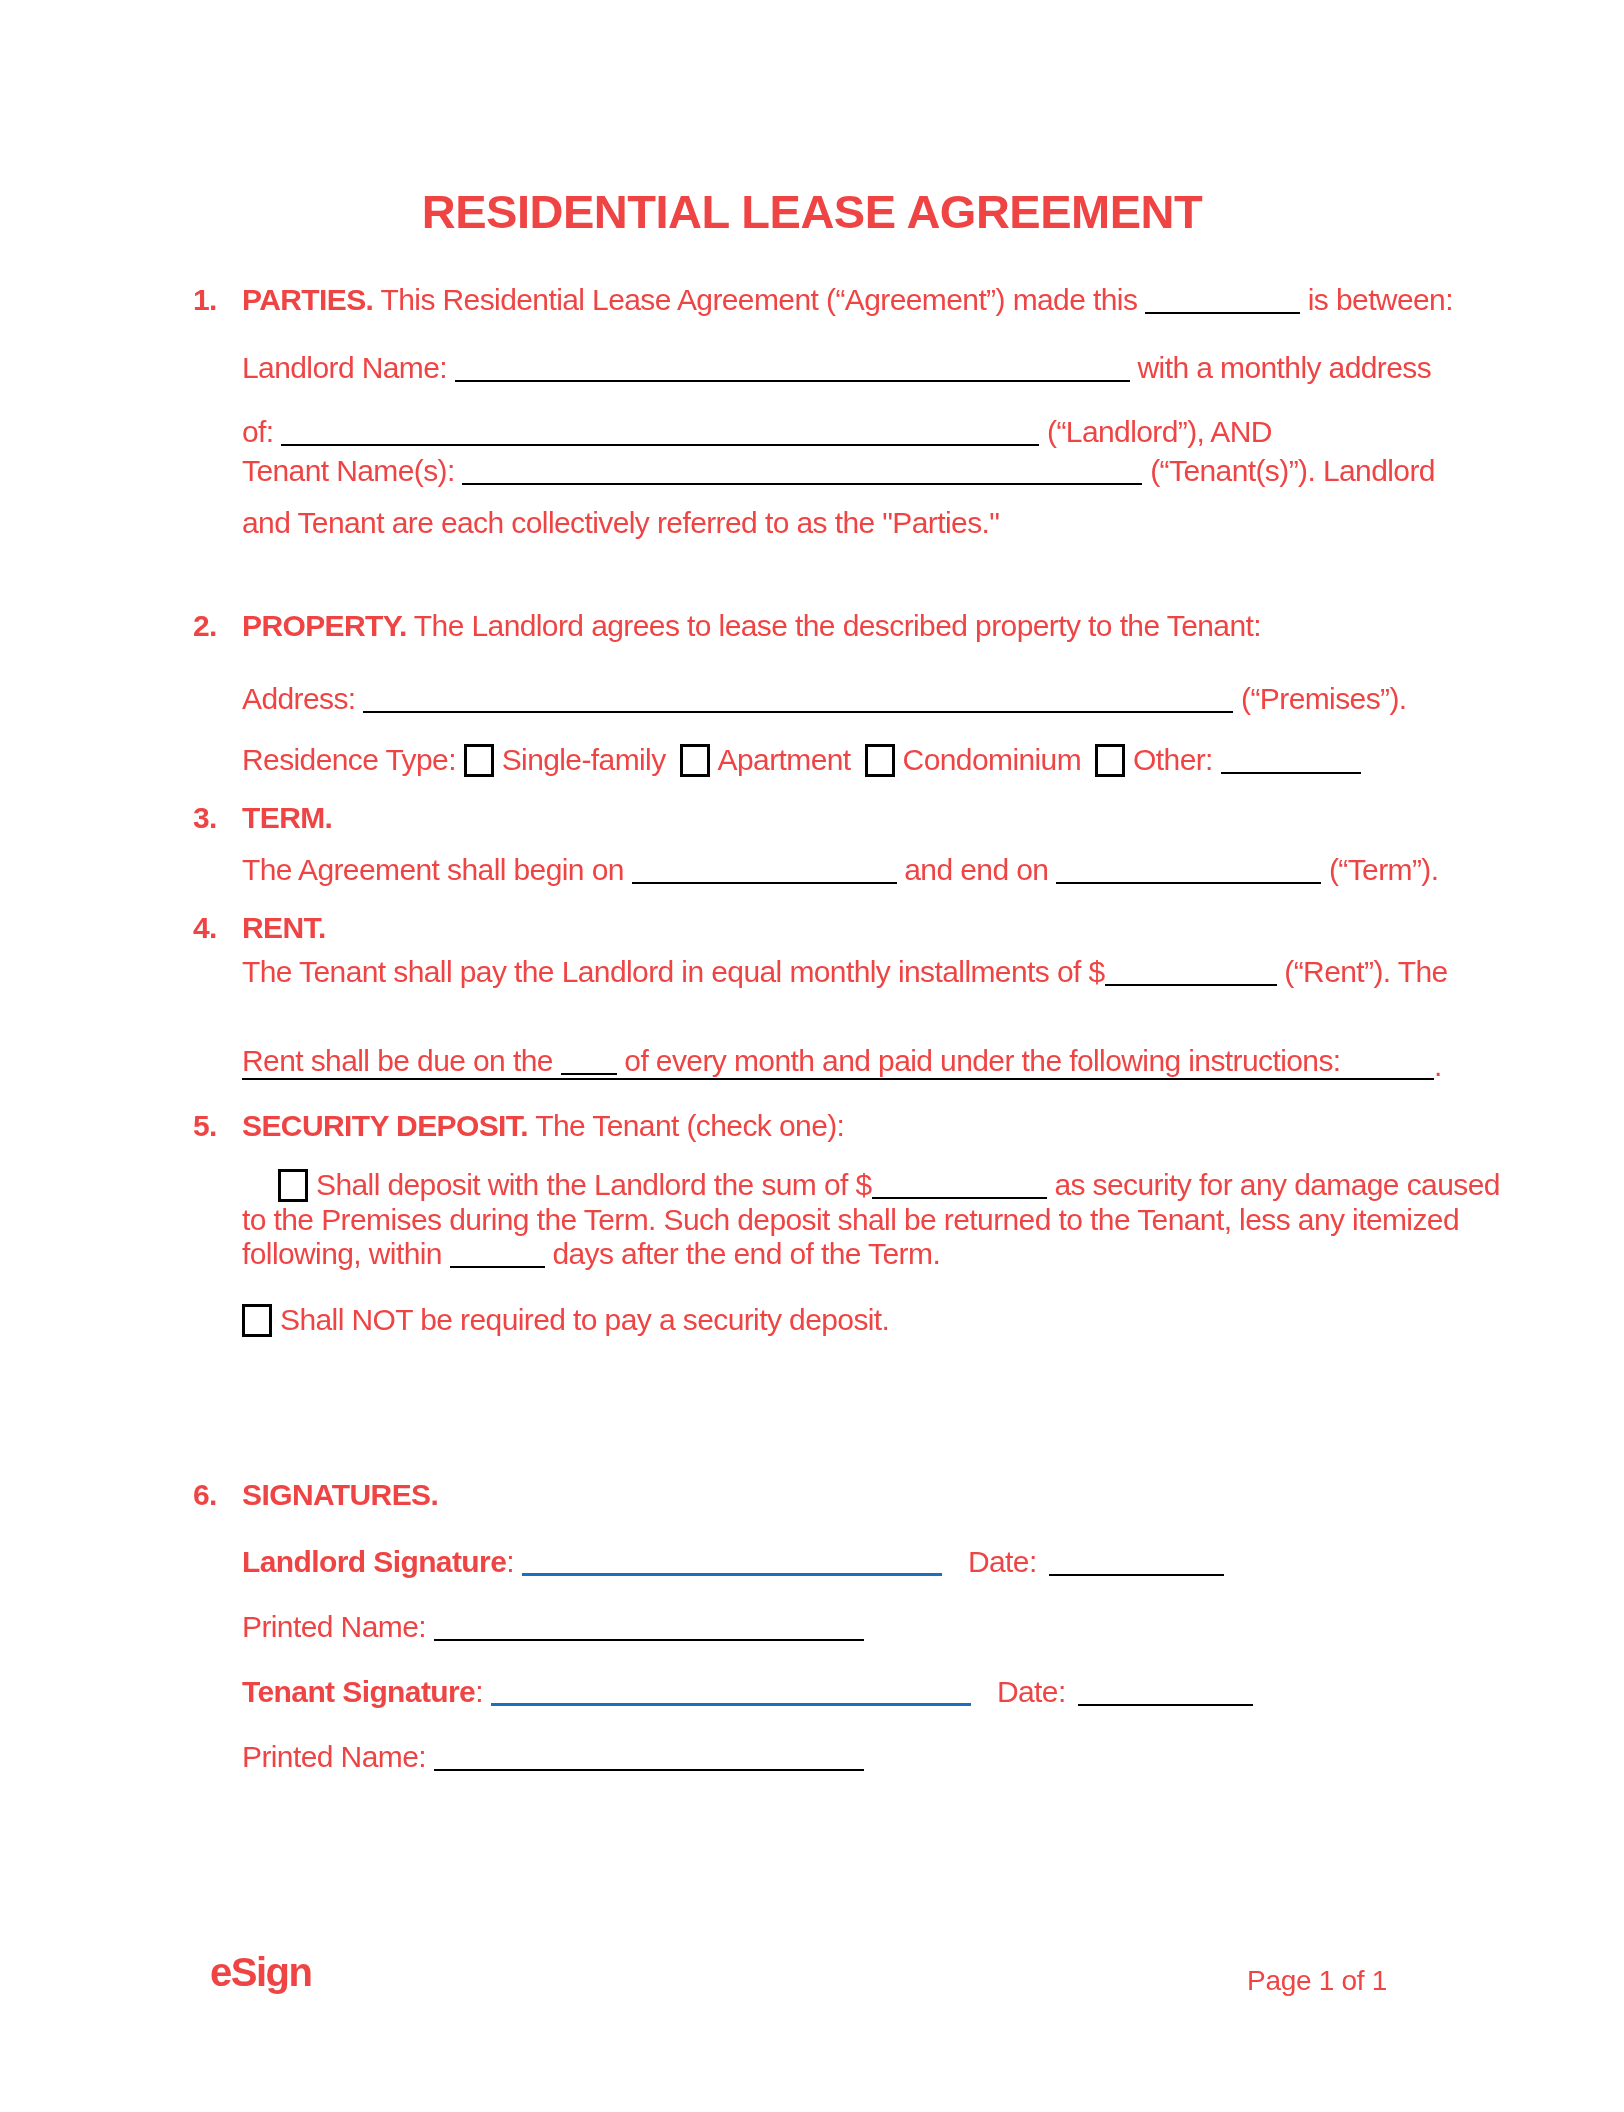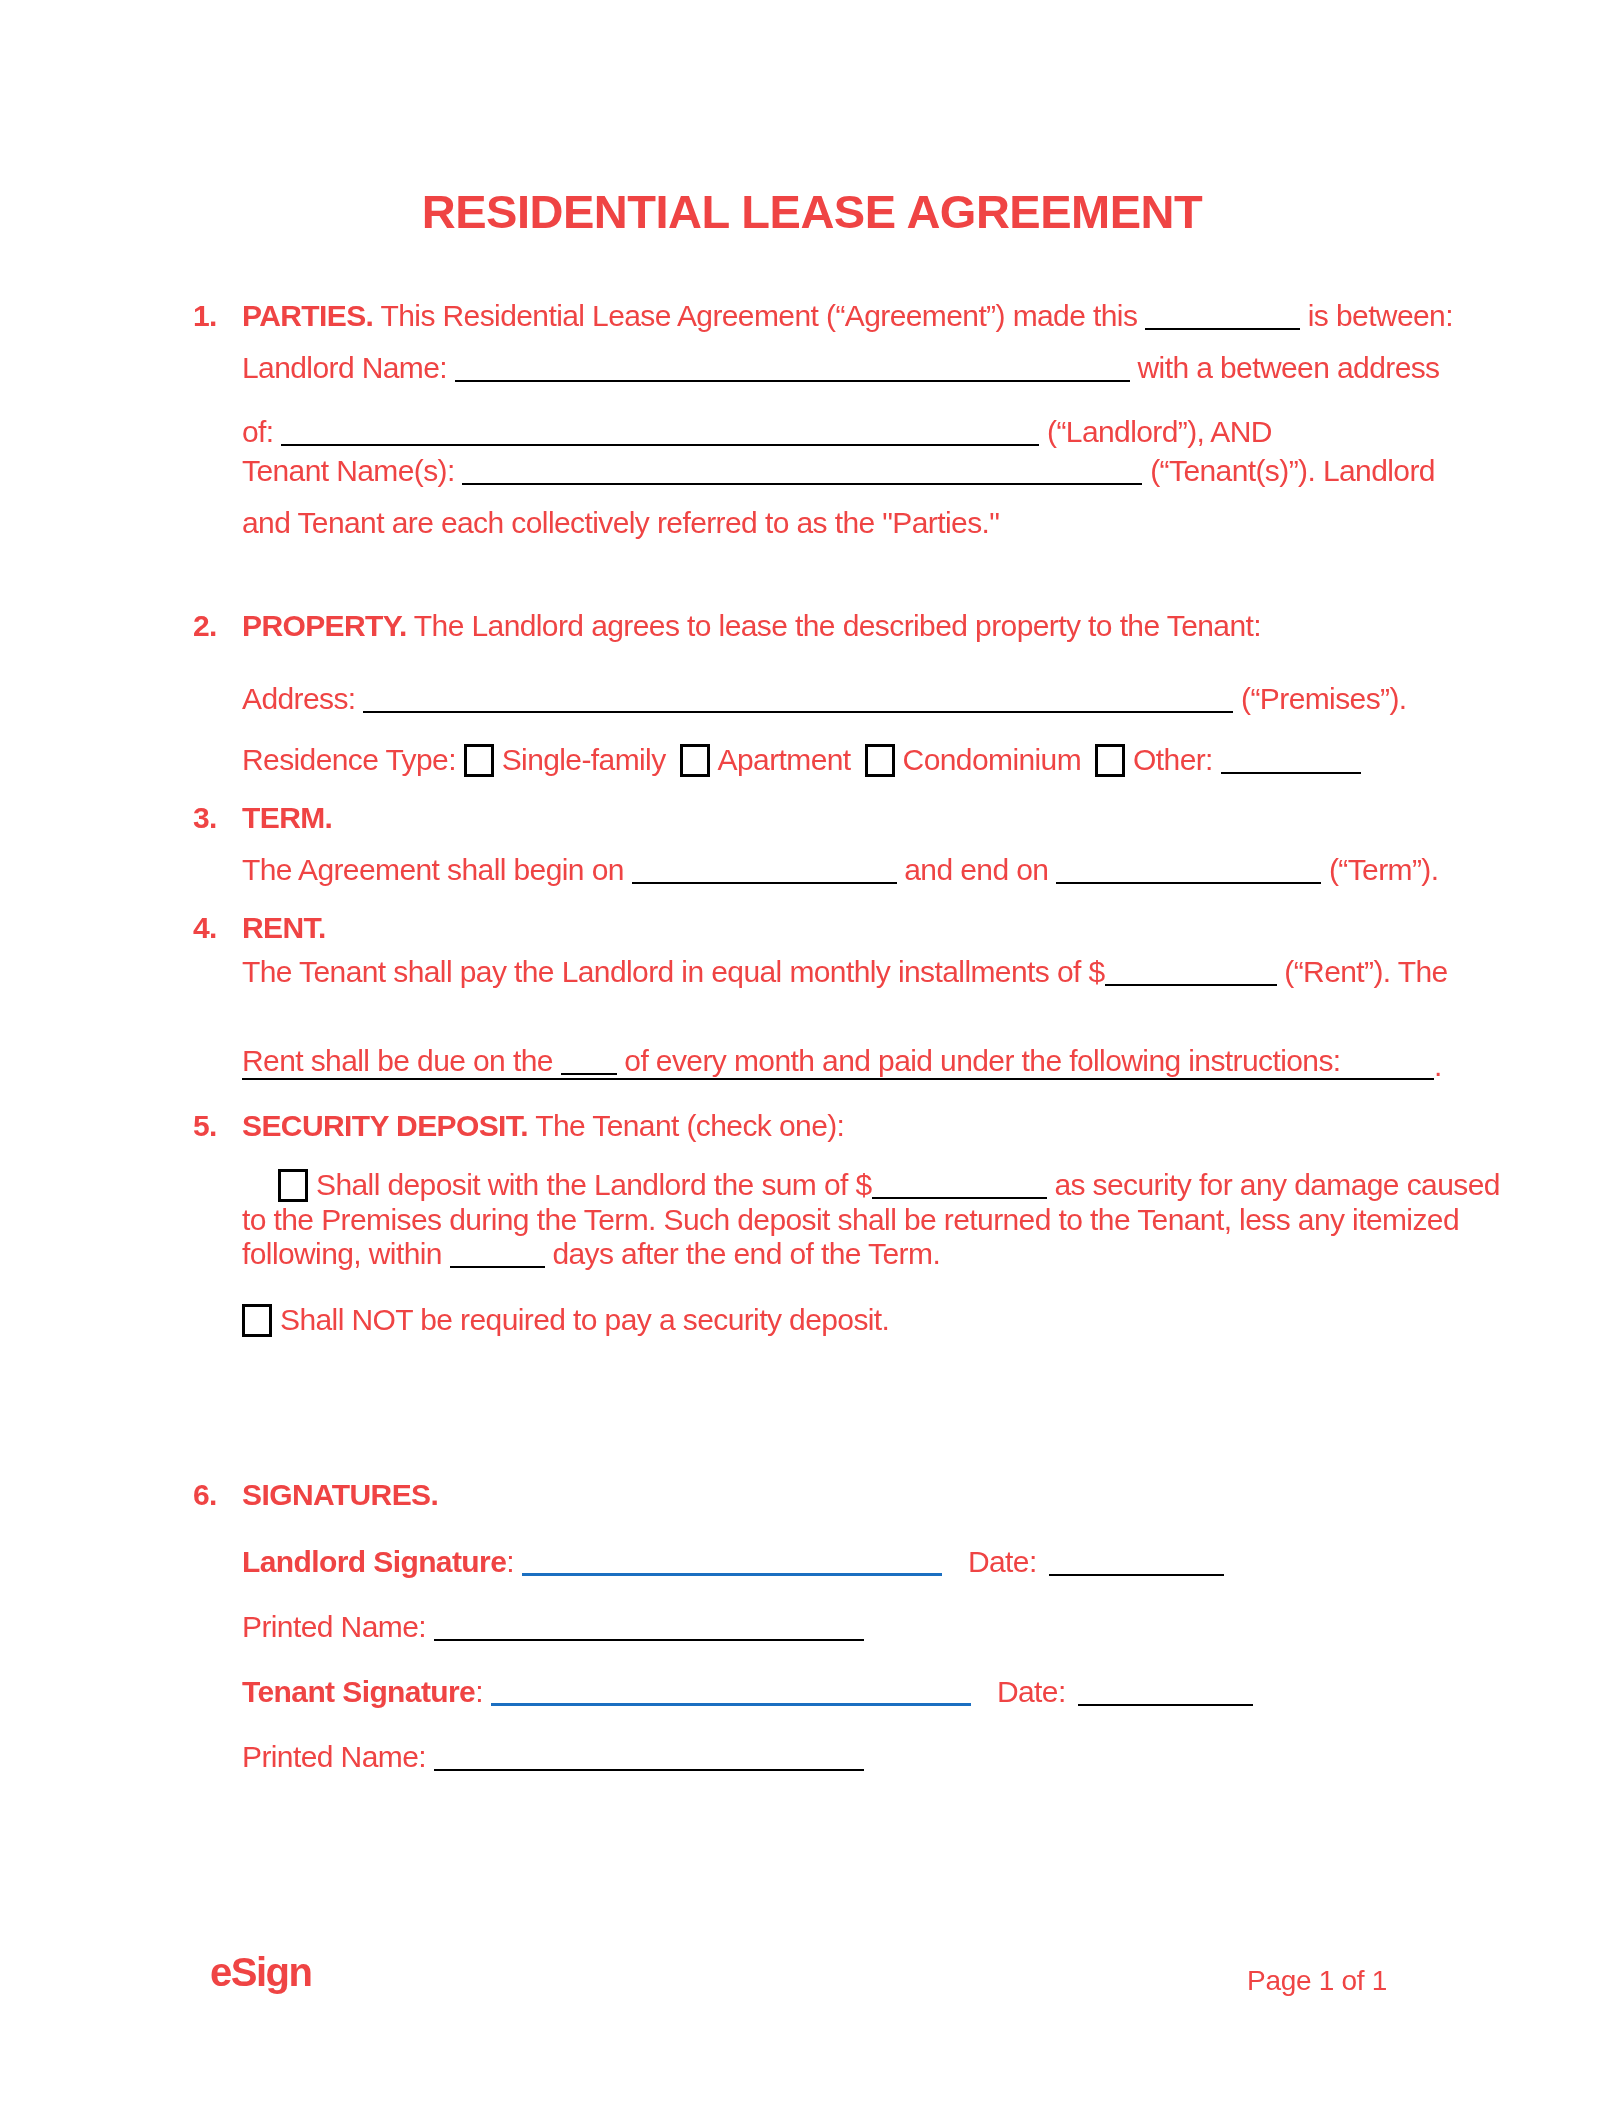--- a/index.html
+++ b/index.html
@@ -31,23 +31,23 @@
   }
   .pagenum{position:absolute;top:1964px;left:1247px;font-size:28px;line-height:34px;letter-spacing:-0.3px;}
 </style>
 </head>
 <body>
 
 <div class="page">
 
   <div class="title">RESIDENTIAL LEASE AGREEMENT</div>
 
-  <div class="row" style="top:298px;left:193px;"><span class="num">1.</span><span class="b">PARTIES.</span><span> This Residential Lease Agreement (“Agreement”) made this </span><span class="bl" style="width:155px;"></span><span> is between:</span></div>
+  <div class="row" style="top:282px;left:193px;"><span class="num">1.</span><span class="b">PARTIES.</span><span> This Residential Lease Agreement (“Agreement”) made this </span><span class="bl" style="width:155px;"></span><span> is between:</span></div>
 
-  <div class="row" style="top:350px;left:242px;"><span>Landlord Name: </span><span class="bl" style="width:675px;"></span><span> with a between address</span></div>
+  <div class="row" style="top:350px;left:242px;"><span>Landlord Name: </span><span class="bl" style="width:675px;"></span><span> with a monthly address</span></div>
 
   <div class="row" style="top:402px;left:242px;margin-top:12px;"><span>of: </span><span class="bl" style="width:758px;"></span><span> (“Landlord”), AND</span></div>
 
   <div class="row" style="top:453px;left:242px;"><span>Tenant Name(s): </span><span class="bl" style="width:680px;"></span><span> (“Tenant(s)”). Landlord</span></div>
 
   <div class="row" style="top:505px;left:242px;"><span>and Tenant are each collectively referred to as the "Parties."</span></div>
 
   <div class="row" style="top:608px;left:193px;"><span class="num">2.</span><span class="b">PROPERTY.</span><span> The Landlord agrees to lease the described property to the Tenant:</span></div>
 
   <div class="row" style="top:681px;left:242px;"><span>Address: </span><span class="bl" style="width:870px;"></span><span> (“Premises”).</span></div>

